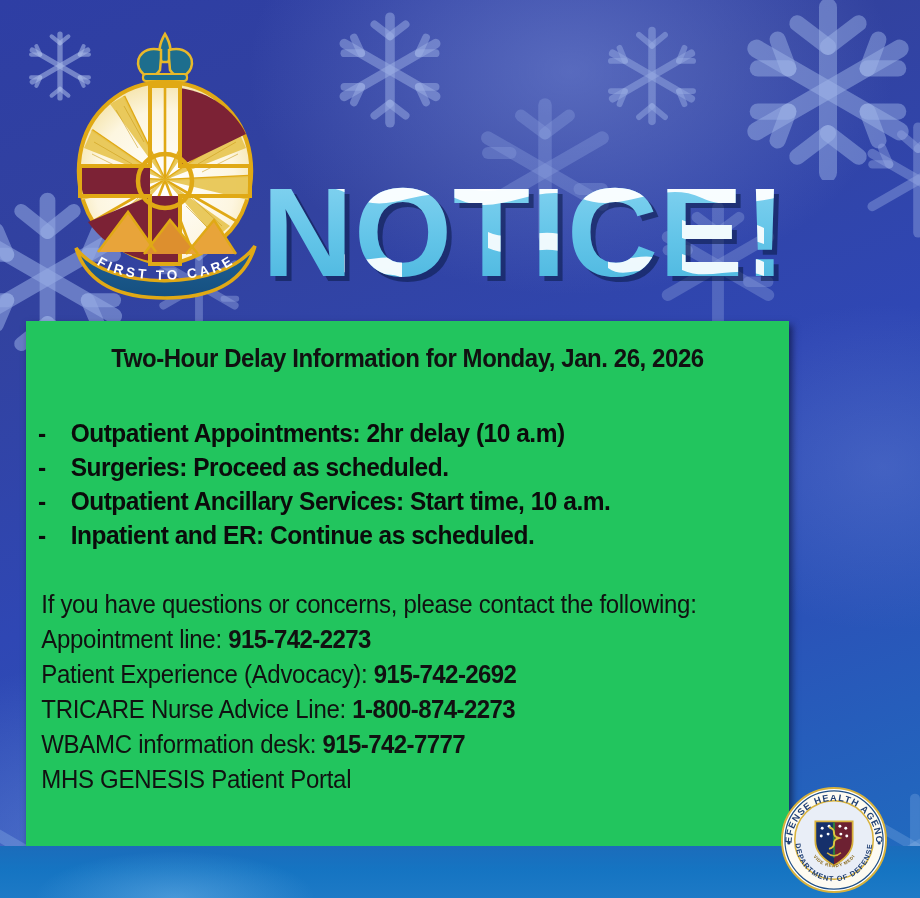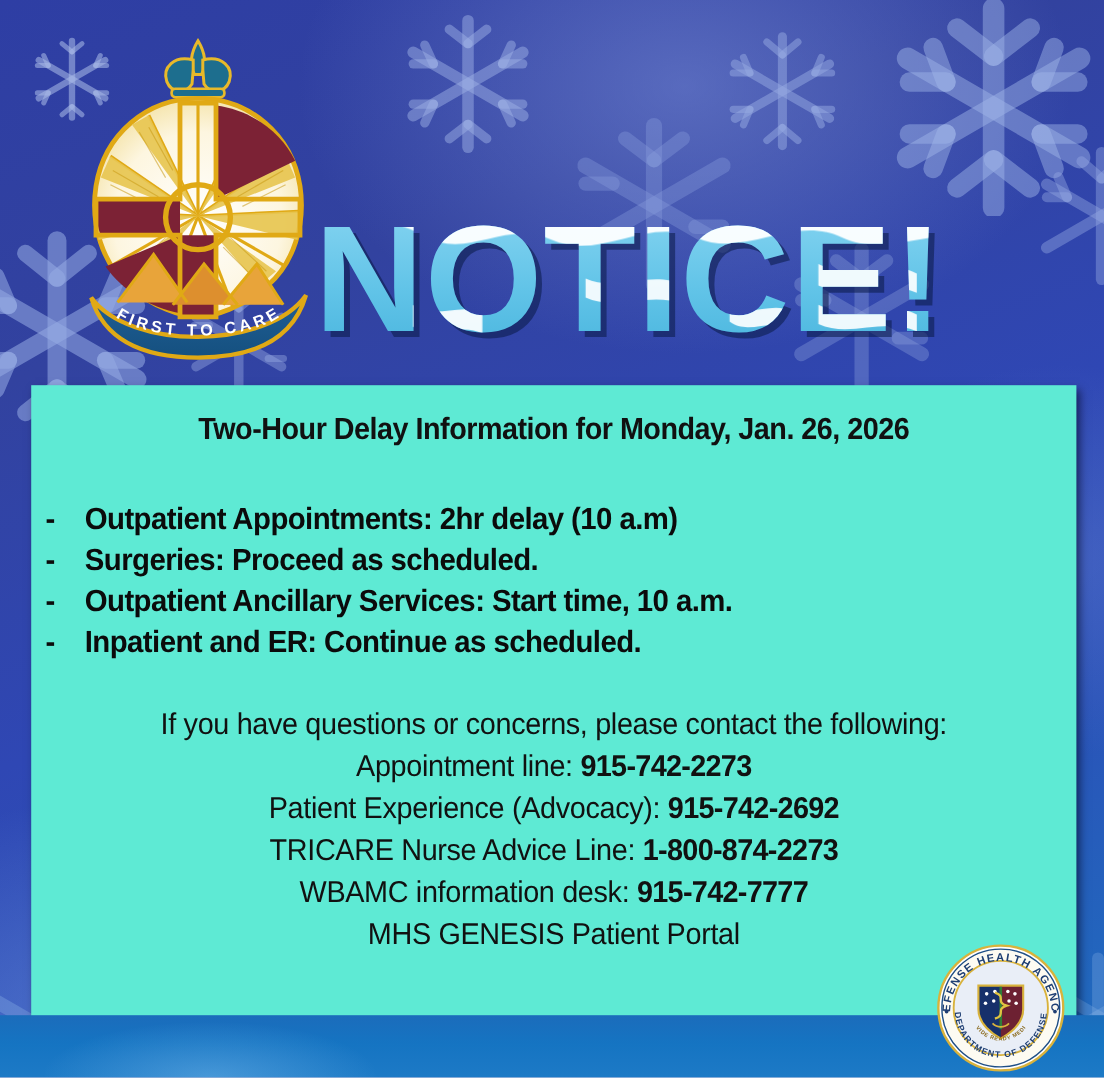--- a/index.html
+++ b/index.html
@@ -70,23 +70,23 @@
     width: 620px;
     height: 150px;
   }
   .notice-wrap svg { display: block; width: 100%; height: 100%; }
 
   
   .card {
     position: absolute;
     left: 26px;
     top: 321px;
-    width: 871px;
+    width: 763px;
     height: 552px;
-    background: #5eead4;
+    background: #22c55e;
     box-shadow: 3px 4px 7px rgba(0,0,20,0.55);
   }
 
   .card-heading {
     margin: 0;
     padding: 23px 10px 0 10px;
     text-align: center;
     font-size: 25.5px;
     font-weight: bold;
     color: #111111;
@@ -113,21 +113,21 @@
   }
   .bullet-dash {
     width: 34px;
     flex: 0 0 34px;
     text-align: left;
   }
   .bullet-text { flex: 1; }
 
   .contact {
     margin-top: 34px;
-    text-align: center;
+    text-align: left;
     color: #111111;
   }
   .contact-line {
     font-size: 25px;
     line-height: 1.40;
     letter-spacing: -0.3px;
     transform: scaleX(0.96);
   }
   .contact-line .lbl { font-weight: normal; }
   .contact-line .num { font-weight: bold; letter-spacing: -0.6px; }

